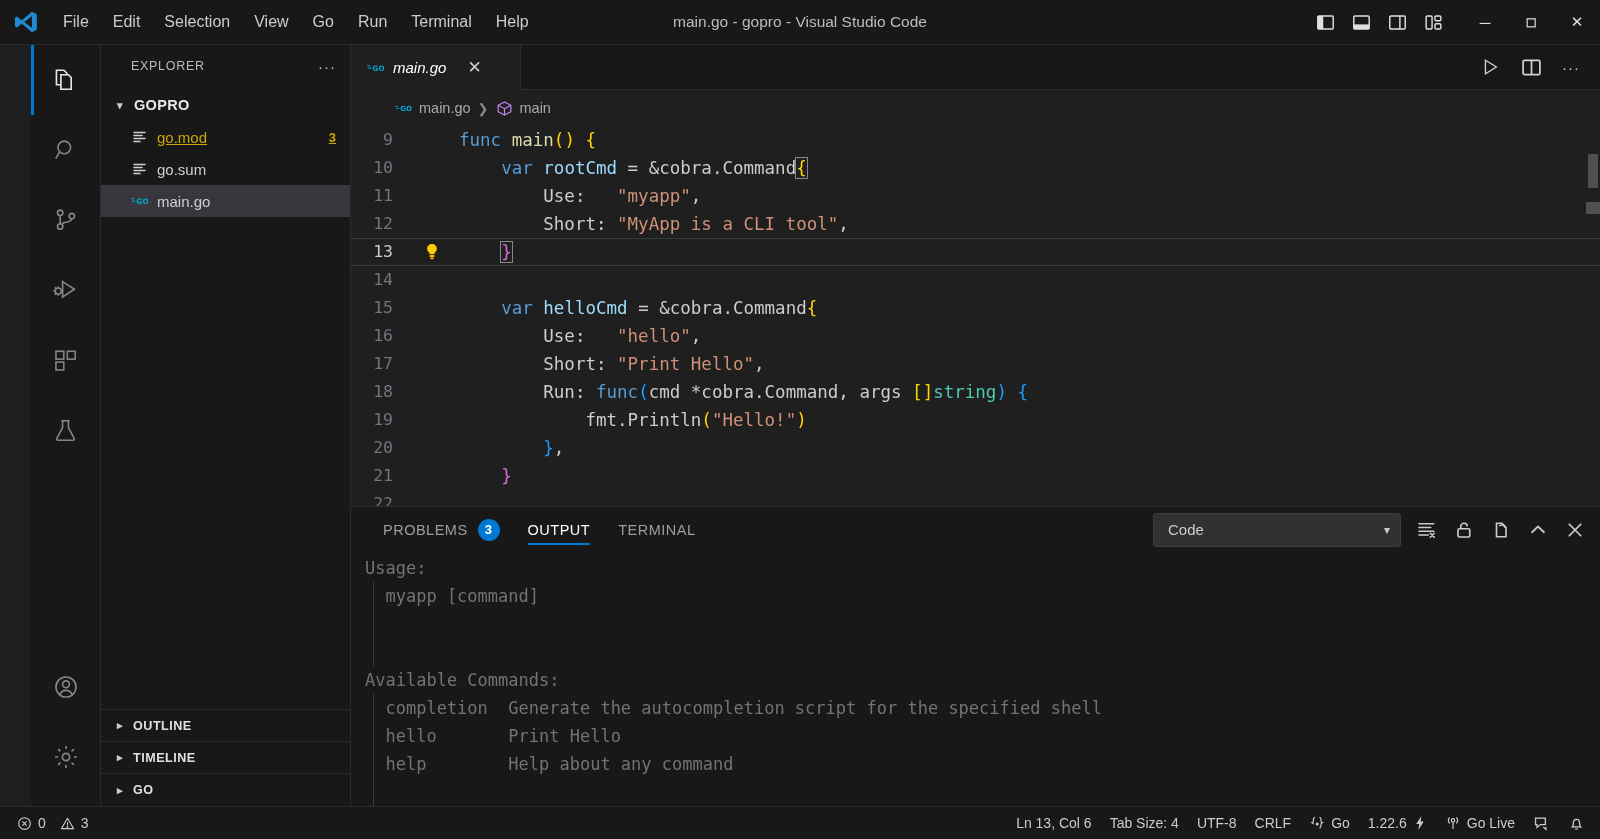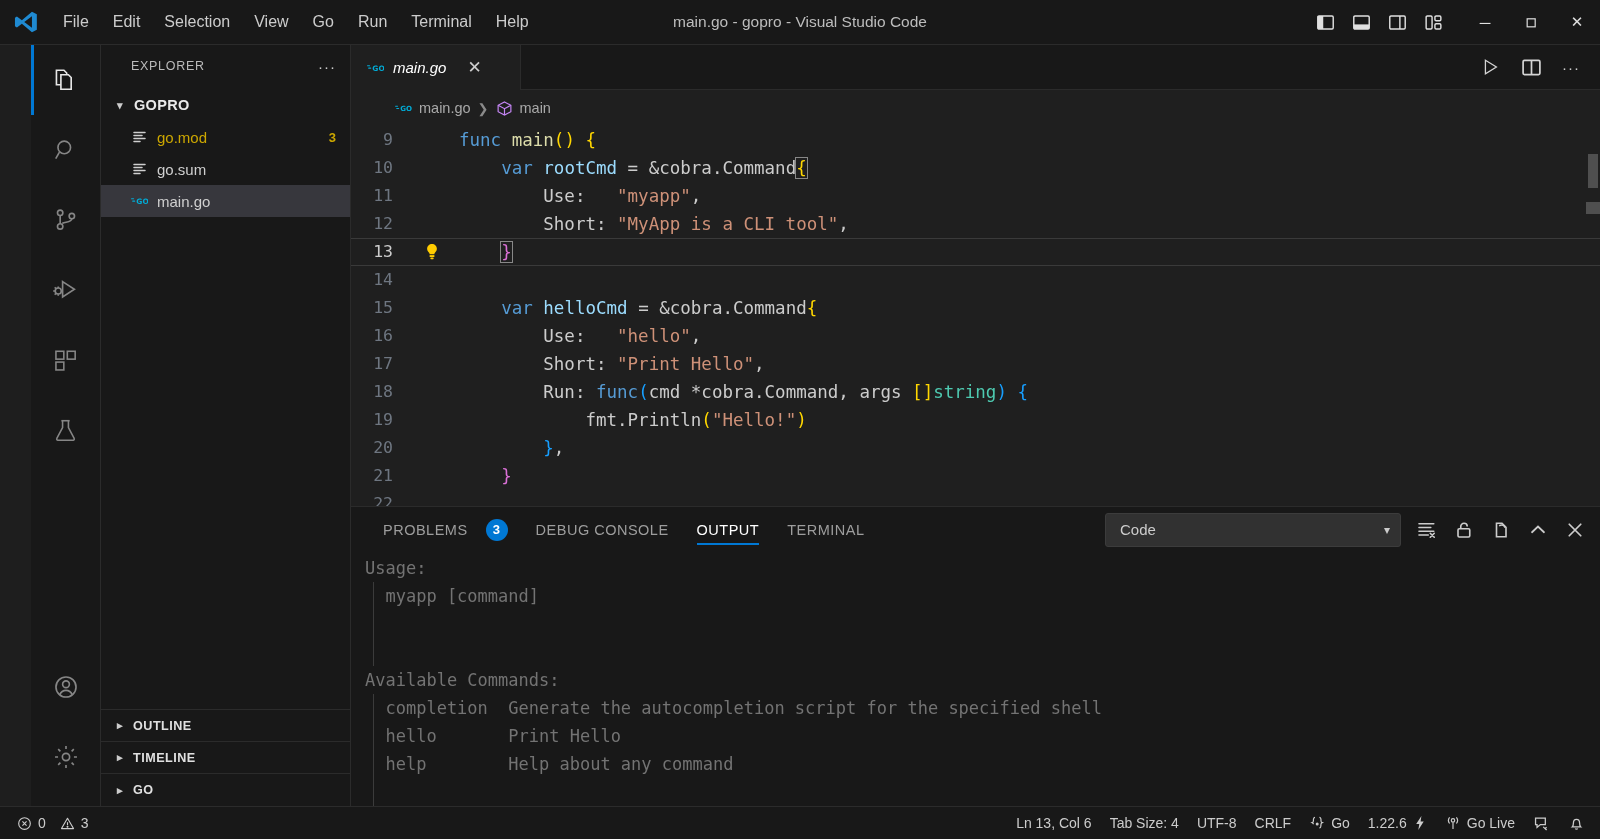--- a/index.html
+++ b/index.html
@@ -65,21 +65,21 @@
   .folder-row {
     height:32px; display:flex; align-items:center; gap:5px; padding-left:10px;
     font-size:14.5px; font-weight:bold; color:#e9e9e9; letter-spacing:.3px;
   }
   .chev { width:18px; text-align:center; font-size:11px; color:#cccccc; display:inline-block; }
   .file-row {
     height:32px; display:flex; align-items:center; padding-left:30px; padding-right:14px;
     font-size:15px; color:#cfcfcf; gap:9px;
   }
   .file-row.selected { background:#37373d; }
-  .file-row.warn { color:#cca700; }
+  .file-row.warn { color:#cca700;text-decoration:underline; }
   .badge-count { margin-left:auto; font-size:13px; color:#cca700; font-weight:bold; }
   .fileicon { width:17px; height:17px; display:flex; align-items:center; justify-content:center; flex:0 0 17px; }
 
   .side-sections { border-top:1px solid #2b2b2b; }
   .side-sec {
     height:32px; display:flex; align-items:center; gap:4px; padding-left:10px;
     font-size:12.6px; font-weight:bold; color:#e0e0e0; letter-spacing:.5px;
     border-bottom:1px solid #2b2b2b;
   }
 
@@ -131,34 +131,34 @@
   .bmatch { outline:1px solid #888888; }
 
   .vscroll { position:absolute; right:0; top:0; width:14px; bottom:0; }
   .vslider { position:absolute; right:2px; width:10px; background:#4f4f4f; border-radius:0; }
 
   
   .panel { flex:0 0 295px; display:flex; flex-direction:column; background:#181818; border-top:1px solid #2b2b2b; }
   .panel-head { height:45px; flex:0 0 45px; display:flex; align-items:center; padding:0 14px 0 18px; }
   .ptabs { display:flex; align-items:center; gap:0; height:100%; }
   .ptab {
-    display:flex; align-items:center; gap:18px; height:100%; padding:0 14px;
+    display:flex; align-items:center; gap:10px; height:100%; padding:0 14px;
     font-size:14.5px; letter-spacing:.5px; color:#9d9d9d; position:relative;
   }
   .ptab.active { color:#ffffff; }
   .ptab.active:after {
     content:""; position:absolute; left:14px; right:14px; bottom:7px; height:2px; background:#0078d4;
   }
   .pbadge {
     background:#0078d4; color:#ffffff; border-radius:11px; min-width:22px; height:22px;
     font-size:13px; font-weight:bold; display:flex; align-items:center; justify-content:center; padding:0 6px;
   }
   .panel-right { margin-left:auto; display:flex; align-items:center; gap:15px; }
   .select-box {
-    width:296px; height:34px; background:#313131; border:1px solid #3c3c3c; border-radius:3px;
+    width:248px; height:34px; background:#313131; border:1px solid #3c3c3c; border-radius:3px;
     display:flex; align-items:center; padding:0 10px 0 14px; color:#cccccc; font-size:15px;
   }
   .select-box .chevd { margin-left:auto; font-size:12px; }
   .picon { width:22px; height:22px; display:flex; align-items:center; justify-content:center; color:#cccccc; }
 
   .panel-body {
     flex:1; overflow:hidden; padding:2px 0 0 10px;
     font-family:"DejaVu Sans Mono","Liberation Mono",monospace;
     font-size:17px; line-height:28px; color:#737373; white-space:pre;
     position:relative;
@@ -446,23 +446,20 @@
           <div class="vslider" style="top:76px;height:12px;width:14px;right:0;"></div>
         </div>
       </div>
 
       <div class="panel">
         <div class="panel-head">
           <div class="ptabs">
             <div class="ptab">
               <span>PROBLEMS</span>
               <span class="pbadge">3</span>
-            </div>
-            <div class="ptab">
-              <span>DEBUG CONSOLE</span>
             </div>
             <div class="ptab active">
               <span>OUTPUT</span>
             </div>
             <div class="ptab">
               <span>TERMINAL</span>
             </div>
           </div>
           <div class="panel-right">
             <div class="select-box">

